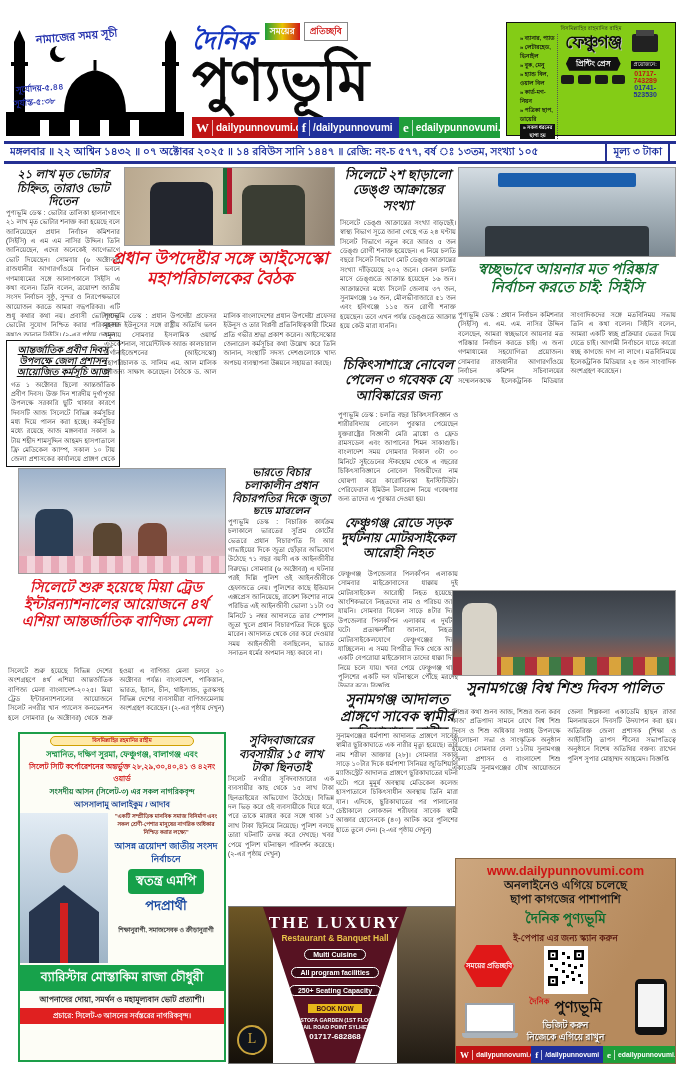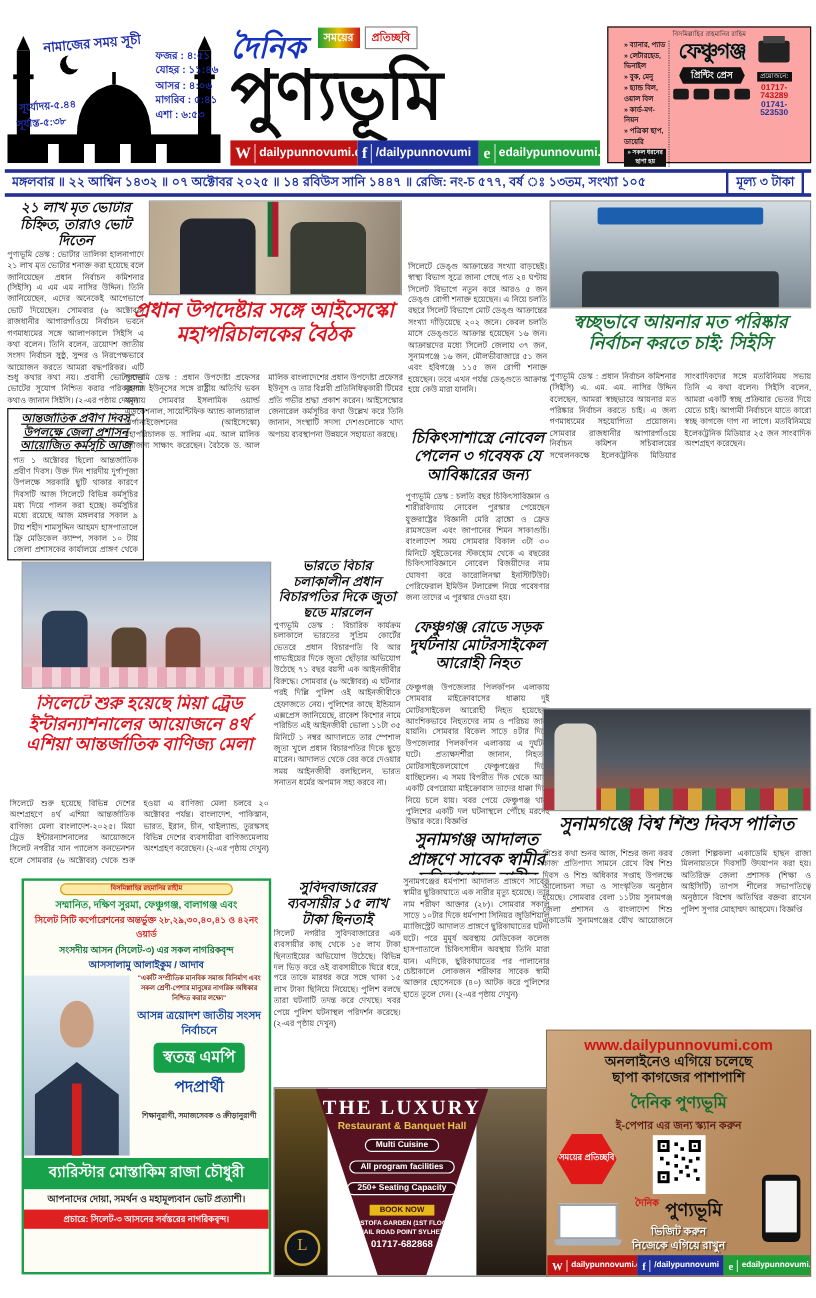--- a/index.html
+++ b/index.html
@@ -22,21 +22,21 @@
   .badge2{background:#fff;border:1px solid #888;color:#d01818;font-weight:bold;font-size:9px;padding:1px 5px;}
   .brand-title{color:#0b0b0b;font-weight:bold;font-size:57px;line-height:.95;letter-spacing:-1px;
                font-family:"DejaVu Sans",sans-serif;}
   .social-bar{display:flex;height:21px;font-size:10px;font-weight:bold;color:#fff;}
   .social-seg{display:flex;align-items:center;padding:0 4px;gap:3px;white-space:nowrap;overflow:hidden;}
   .social-abbr{font-family:"Liberation Serif",serif;font-size:13px;border-right:1px solid rgba(255,255,255,.7);padding-right:3px;}
   .seg-web{background:#c01414;flex:1.05;}
   .seg-fb{background:#20309a;flex:1;}
   .seg-em{background:#1f9e3a;flex:1;}
 
-  .press-ad{border:1.5px solid #111;background:#fca5a5;padding:2px 13px;font-family:"Liberation Sans",sans-serif;}
+  .press-ad{border:1.5px solid #111;background:#84cc16;padding:2px 13px;font-family:"Liberation Sans",sans-serif;}
   .press-bismillah{font-size:5.5px;text-align:center;color:#222;}
   .press-row{display:flex;gap:3px;margin-top:1px;}
   .press-services{width:46px;font-size:5.8px;color:#111;line-height:1.55;font-weight:bold;border-right:1px dotted #555;padding-right:2px;}
   .press-services div::before{content:"» ";}
   .press-mid{flex:1;text-align:center;}
   .press-name{font-size:17px;font-weight:bold;color:#0c0c0c;letter-spacing:-1px;
               text-shadow:1px 1px 0 #bbb;line-height:1.05;}
   .press-badge{display:inline-block;background:#111;color:#fff;font-size:7.5px;font-weight:bold;
                padding:1px 10px;margin-top:2px;clip-path:polygon(6% 0,94% 0,100% 50%,94% 100%,6% 100%,0 50%);}
   .press-machines{display:flex;justify-content:center;gap:4px;margin-top:4px;}
@@ -151,27 +151,20 @@
       <path d="M58 90 Q58 52 89 46 Q120 52 120 90 Z" fill="#000"></path>
       <rect x="87.5" y="36" width="3" height="10" fill="#000"></rect>
       <circle cx="52" cy="30" r="8" fill="#000"></circle>
       <circle cx="56" cy="27" r="7" fill="#fff"></circle>
       <rect x="34" y="96" width="9" height="16" fill="#fff"></rect>
       <rect x="64" y="96" width="9" height="16" fill="#fff"></rect>
       <rect x="94" y="96" width="9" height="16" fill="#fff"></rect>
       <rect x="124" y="96" width="9" height="16" fill="#fff"></rect>
     </svg>
     <div class="prayer-title">নামাজের সময় সূচী</div>
-    <div class="prayer-rows">
-      <div>ফজর : ৪:৫১</div>
-      <div>যোহর : ১১:৪৬</div>
-      <div>আসর : ৪:০৬</div>
-      <div>মাগরিব : ৫:৪১</div>
-      <div>এশা : ৬:৫৩</div>
-    </div>
     <div class="sun" style="left:10px;top:58px;">সূর্যোদয়-৫.৪৪</div>
     <div class="sun" style="left:8px;top:72px;">সূর্যাস্ত-৫:৩৮</div>
   </div>
 
   <div class="abs" style="left:192px;top:22px;width:308px;">
     <div class="brand-top">
       <span class="brand-daily">দৈনিক</span>
       <span class="badge-strip">
         <span class="badge1">সময়ের</span>
         <span class="badge2">প্রতিচ্ছবি</span>
@@ -239,20 +232,21 @@
 
   <div class="abs photo" style="left:124px;top:167px;width:211px;height:79px;background:linear-gradient(100deg,#b9a88f,#d2c5ae 45%,#8f8170);">
     <div class="ph-fig" style="left:12%;width:30%;height:82%;"></div>
     <div class="ph-fig" style="left:56%;width:30%;height:78%;background:#3a3d33;"></div>
     <div class="flagstrip" style="left:47%;background:#1a6b38;"></div>
     <div class="flagstrip" style="left:49%;background:#b01c2e;"></div>
   </div>
   <div class="abs art-head red" style="left:104px;top:249px;width:232px;height:58px;font-size:17px;">প্রধান উপদেষ্টার সঙ্গে আইসেস্কো মহাপরিচালকের বৈঠক</div>
   <div class="abs body-txt cols2" style="left:104px;top:311px;width:232px;height:151px;">পুণ্যভূমি ডেস্ক : প্রধান উপদেষ্টা প্রফেসর মুহাম্মদ ইউনূসের সঙ্গে রাষ্ট্রীয় অতিথি ভবন যমুনায় সোমবার ইসলামিক ওয়ার্ল্ড এডুকেশনাল, সায়েন্টিফিক অ্যান্ড কালচারাল অর্গানাইজেশনের (আইসেস্কো) মহাপরিচালক ড. সালিম এম. আল মালিক সৌজন্য সাক্ষাৎ করেছেন। বৈঠকে ড. আল মালিক বাংলাদেশের প্রধান উপদেষ্টা প্রফেসর ইউনূস ও তার বিপ্লবী প্রতিনিধিত্বকারী টিমের প্রতি গভীর শ্রদ্ধা প্রকাশ করেন। আইসেস্কোর জেনারেল কর্মসূচির কথা উল্লেখ করে তিনি জানান, সংস্থাটি সদস্য দেশগুলোকে খাদ্য অপচয় ব্যবস্থাপনা উন্নয়নে সহায়তা করছে।</div>
 
+  <div class="abs art-head" style="left:340px;top:167px;width:116px;height:48px;font-size:13px;">সিলেটে ২শ ছাড়ালো ডেঙ্গু আক্রান্তের সংখ্যা</div>
   <div class="abs body-txt" style="left:340px;top:218px;width:116px;height:135px;">সিলেটে ডেঙ্গু আক্রান্তের সংখ্যা বাড়ছেই। স্বাস্থ্য বিভাগ সূত্রে জানা গেছে গত ২৪ ঘণ্টায় সিলেট বিভাগে নতুন করে আরও ৫ জন ডেঙ্গু রোগী শনাক্ত হয়েছেন। এ নিয়ে চলতি বছরে সিলেট বিভাগে মোট ডেঙ্গু আক্রান্তের সংখ্যা দাঁড়িয়েছে ২০২ জনে। কেবল চলতি মাসে ডেঙ্গুতে আক্রান্ত হয়েছেন ১৬ জন। আক্রান্তদের মধ্যে সিলেট জেলায় ৩৭ জন, সুনামগঞ্জে ১৬ জন, মৌলভীবাজারে ৫১ জন এবং হবিগঞ্জে ১১৫ জন রোগী শনাক্ত হয়েছেন। তবে এখন পর্যন্ত ডেঙ্গুতে আক্রান্ত হয়ে কেউ মারা যাননি।</div>
 
   <div class="abs photo" style="left:458px;top:167px;width:218px;height:90px;background:linear-gradient(180deg,#d4dce2,#aebac2 40%,#7d8a93);">
     <div style="position:absolute;left:18%;top:6%;width:64%;height:16%;background:#1b5fae;border-radius:2px;"></div>
     <div style="position:absolute;left:12%;bottom:0;width:76%;height:34%;background:#31383e;border-radius:4px 4px 0 0;"></div>
   </div>
   <div class="abs art-head green" style="left:458px;top:260px;width:218px;height:47px;font-size:15px;">স্বচ্ছভাবে আয়নার মত পরিষ্কার নির্বাচন করতে চাই: সিইসি</div>
   <div class="abs body-txt cols2" style="left:458px;top:310px;width:218px;height:276px;">পুণ্যভূমি ডেস্ক : প্রধান নির্বাচন কমিশনার (সিইসি) এ. এম. এম. নাসির উদ্দিন বলেছেন, আমরা স্বচ্ছভাবে আয়নার মত পরিষ্কার নির্বাচন করতে চাই। এ জন্য গণমাধ্যমের সহযোগিতা প্রয়োজন। সোমবার রাজধানীর আগারগাঁওয়ে নির্বাচন কমিশন সচিবালয়ের সম্মেলনকক্ষে ইলেকট্রনিক মিডিয়ার সাংবাদিকদের সঙ্গে মতবিনিময় সভায় তিনি এ কথা বলেন। সিইসি বলেন, আমরা একটি স্বচ্ছ প্রক্রিয়ার ভেতর দিয়ে যেতে চাই। আগামী নির্বাচনে যাতে কারো স্বচ্ছ কাগজে দাগ না লাগে। মতবিনিময়ে ইলেকট্রনিক মিডিয়ার ২৫ জন সাংবাদিক অংশগ্রহণ করেছেন।</div>
 
   <div class="abs boxed" style="left:6px;top:340px;width:114px;height:127px;">

